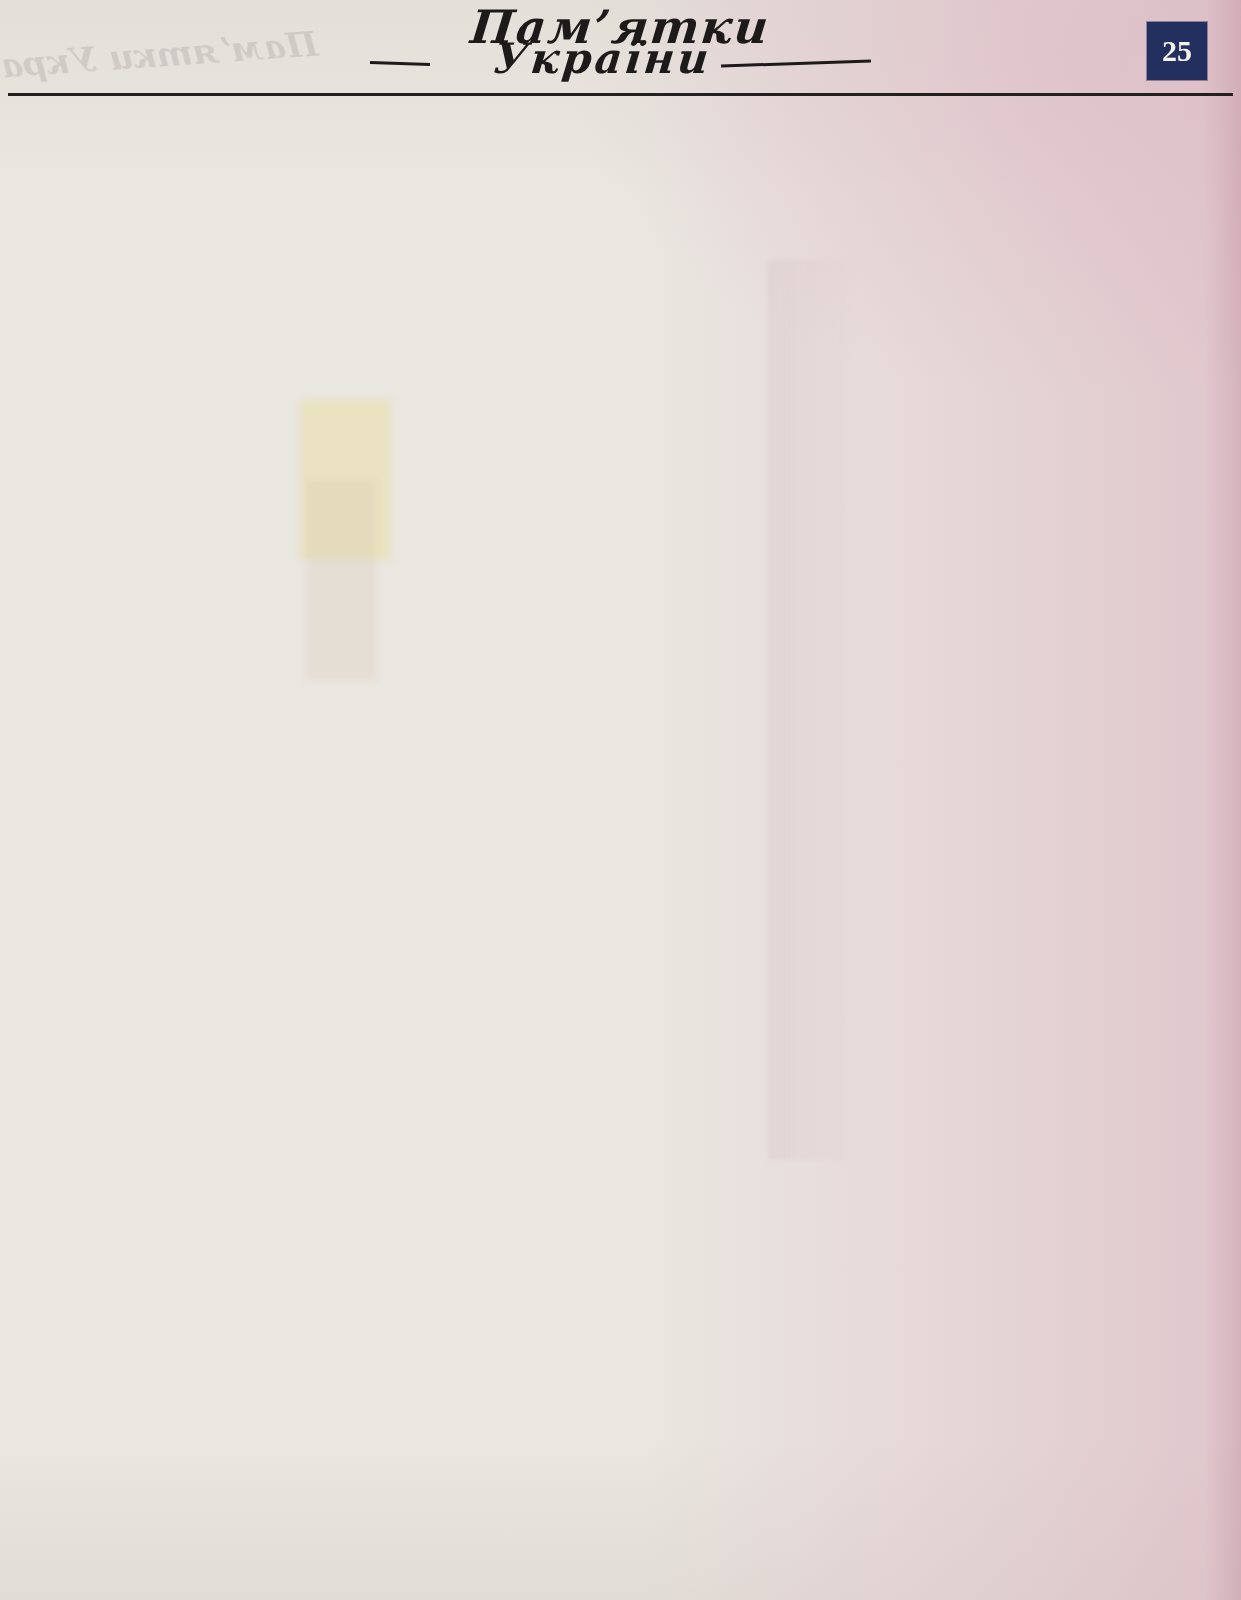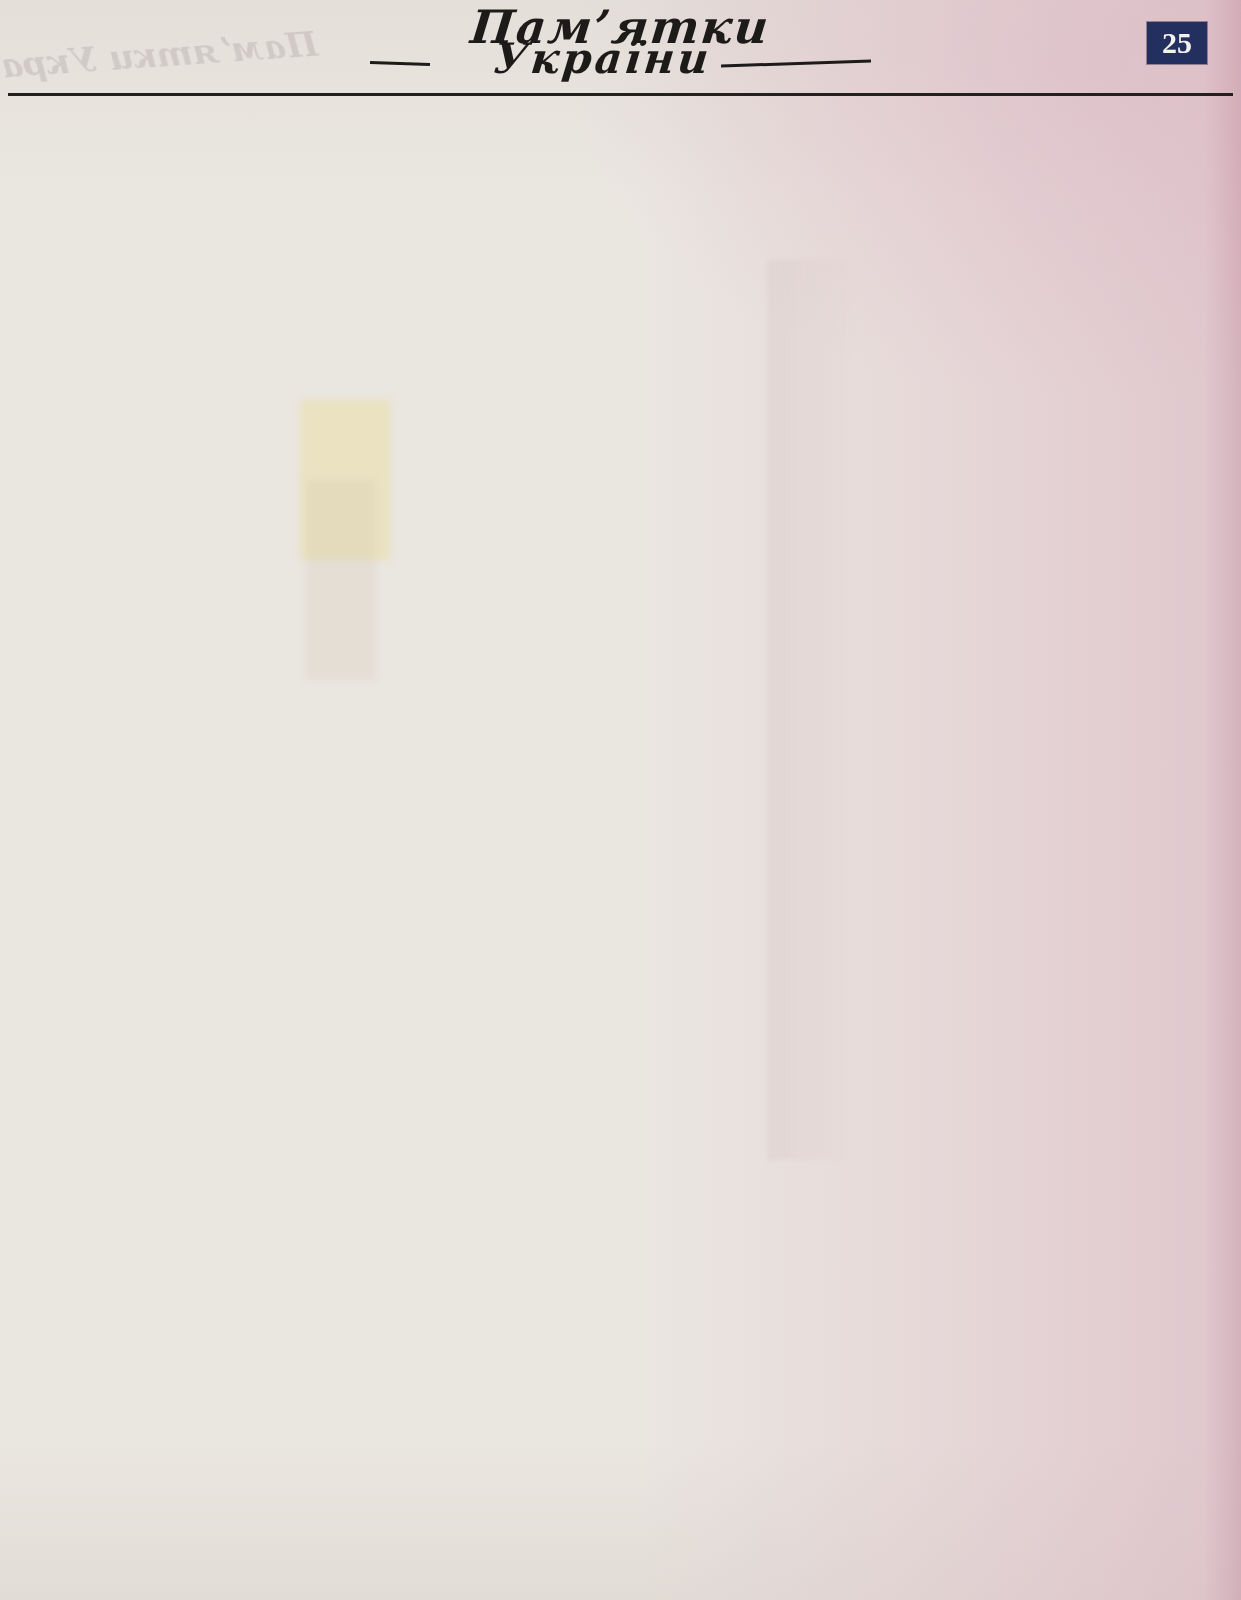--- a/index.html
+++ b/index.html
@@ -44,21 +44,21 @@
   .masthead .line2{font-size:42px;letter-spacing:3px;transform:skewX(-6deg);display:inline-block;margin-left:54px;}
   .masthead .swash{
     display:inline-block;width:150px;height:0;border-bottom:3px solid #1d1b1a;
     transform:translateY(-8px) rotate(-2deg);margin-left:10px;
   }
   .masthead .swash-pre{
     display:inline-block;width:60px;height:0;border-bottom:3px solid #1d1b1a;
     transform:translateY(-8px) rotate(2deg);margin-right:10px;
   }
   .page-number{
-    position:absolute;right:34px;top:22px;width:60px;height:42px;
+    position:absolute;right:34px;top:22px;width:60px;height:58px;
     background:var(--badge-bg,#23305f);
     color:#f5f2ec;font-size:30px;font-weight:bold;
     display:flex;align-items:center;justify-content:center;
     box-shadow:0 0 0 1px rgba(30,30,60,0.4);
   }
   .header-rule{
     position:absolute;left:8px;right:8px;top:93px;
     border-top:3px solid #232120;
   }
   

